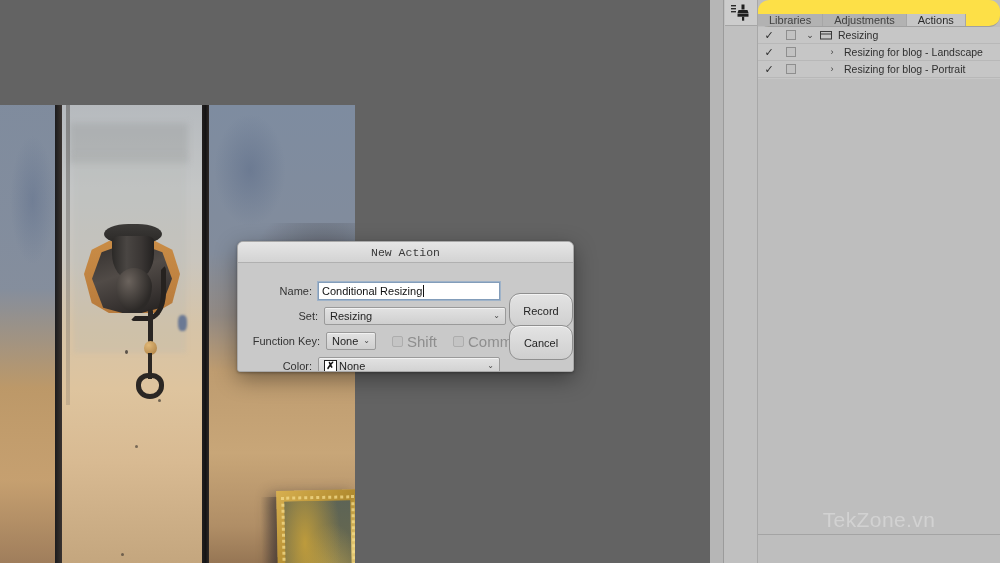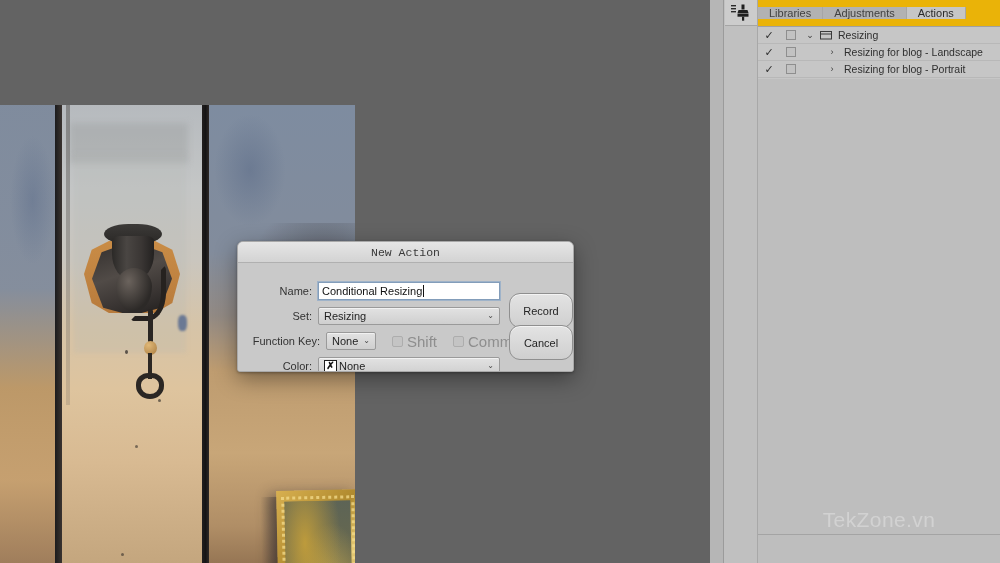--- a/index.html
+++ b/index.html
@@ -234,24 +234,25 @@
   .panel-col {
     position: absolute;
     left: 758px; top: 0; width: 242px; height: 563px;
     background: #bebebe;
   }
 
   
   .tab-bar {
     position: absolute;
     left: 0; top: 0; width: 242px; height: 27px;
-    background: #eab308;
+    background: #fde047;
     display: flex;
-    align-items: center;
+    align-items: flex-end;
     border-bottom: 1px solid #a0a0a0;
+    border-radius: 11px;
   }
   .tab {
     padding: 0 11px;
     display: flex; align-items: center;
     font-size: 11px; color: #414141;
     border-right: 1px solid #a6a6a6;
     background: #b2b2b2;
     white-space: nowrap;
   }
   .tab.active {
@@ -360,21 +361,21 @@
   }
   .row-label {
     font-size: 11px;
     color: #333333;
     text-align: right;
     width: 80px;
     padding-right: 6px;
     white-space: nowrap;
   }
   .r-name  { left: 0; top: 19px; }
-  .r-set   { left: 0; top: 44px; }
+  .r-set   { left: 0; top: 44px; padding-left: 6px; }
   .r-fkey  { left: 8px; top: 69px; }
   .r-color { left: 0; top: 94px; }
 
   .text-input {
     width: 182px; height: 18px;
     background: #ffffff;
     border: 1px solid #8c9aa8;
     outline: 2px solid rgba(124,160,200,0.55);
     outline-offset: -1px;
     font-size: 11px;

